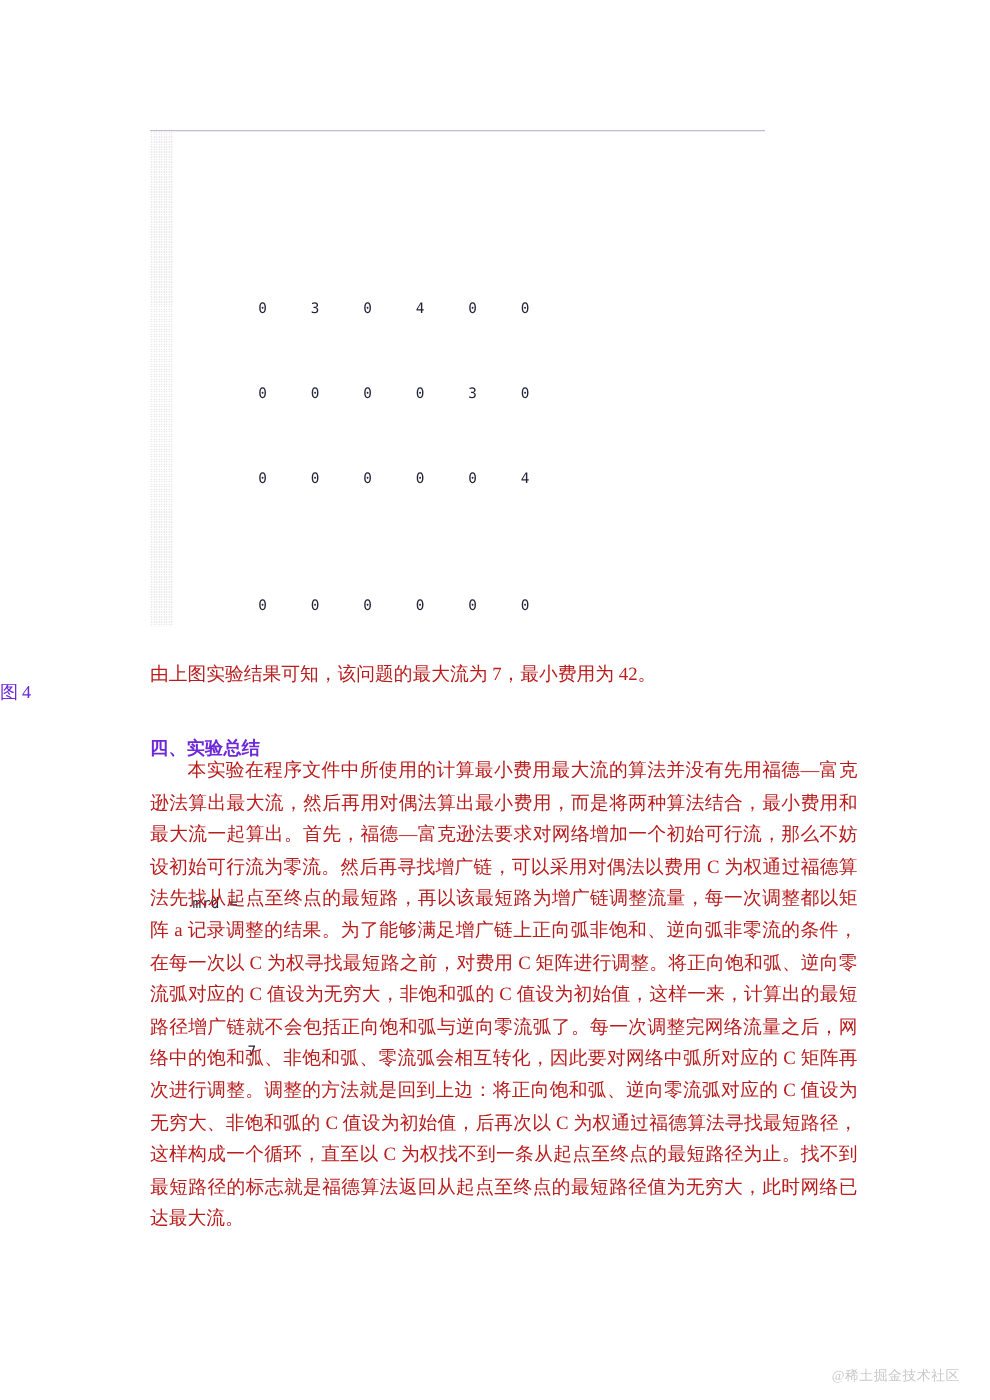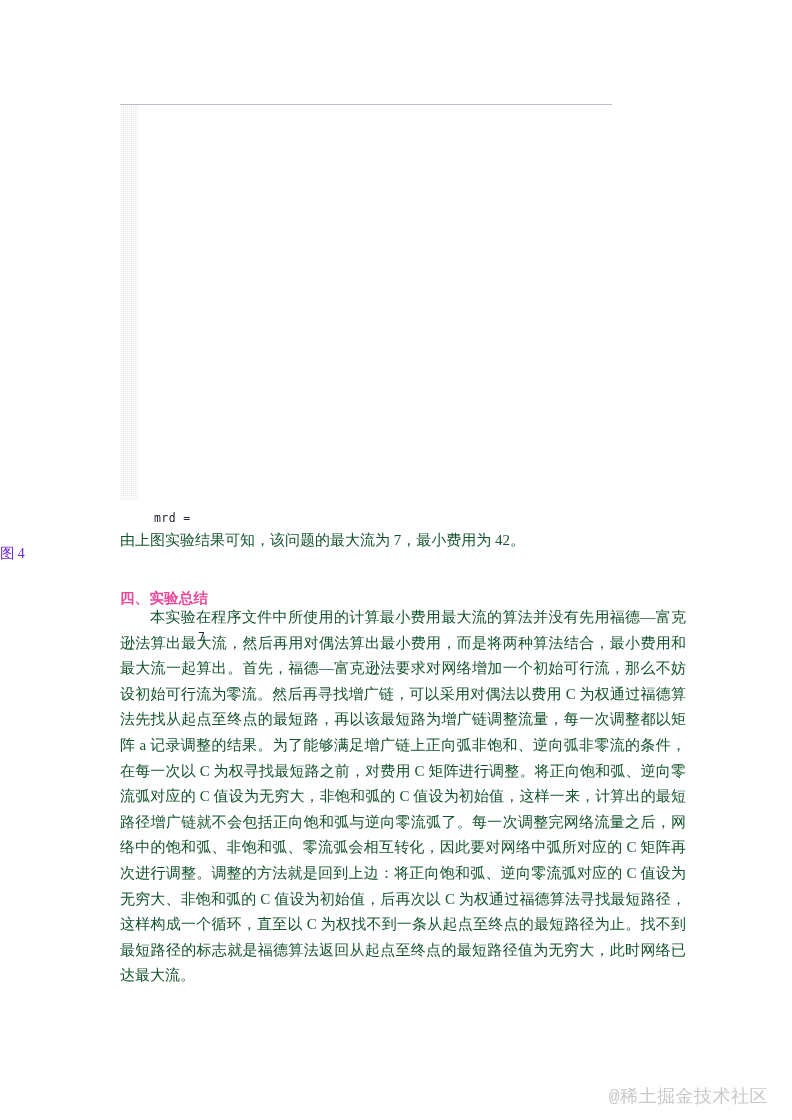--- a/index.html
+++ b/index.html
@@ -83,66 +83,70 @@
 
   
   .doc-text {
     position: absolute;
     left: 120px;
     width: 566px;
     font-size: 15px;
     line-height: 25.6px;
     text-align: justify;
     text-justify: inter-character;
-    color: #14532d;
+    color: #b91c1c;
   }
   .para-result { top: 528px; }
 
   .sec-heading {
     position: absolute;
     left: 120px;
     top: 589px;
     font-size: 14.5px;
     font-weight: bold;
     letter-spacing: .2px;
-    color: #ec4899;
+    color: #6d28d9;
   }
 
   .para-summary {
     top: 605px;
     text-indent: 2em;
   }
 
   
   .watermark {
     position: absolute;
     right: 24px;
     bottom: 12px;
-    font-size: 18px;
+    font-size: 11px;
     color: #c9c9c9;
-    font-family: Liberation Mono, monospace;
+    font-family: Liberation Serif, serif;
     letter-spacing: .5px;
   }
 </style>
 </head>
 <body>
 
 <div class="code-block">
   <div class="code-topline"></div>
   <div class="code-body">
     <div class="code-gutter"></div>
     <div class="code-text">
 
       <div class="code-gap"></div>
 
+      <div class="mat-row"><span class="mat-indent"></span><span class="mat-cell">0</span><span class="mat-cell">3</span><span class="mat-cell">0</span><span class="mat-cell">4</span><span class="mat-cell">0</span><span class="mat-cell">0</span></div>
+
+      <div class="mat-row"><span class="mat-indent"></span><span class="mat-cell">0</span><span class="mat-cell">0</span><span class="mat-cell">0</span><span class="mat-cell">0</span><span class="mat-cell">3</span><span class="mat-cell">0</span></div>
+
+      <div class="mat-row"><span class="mat-indent"></span><span class="mat-cell">0</span><span class="mat-cell">0</span><span class="mat-cell">0</span><span class="mat-cell">0</span><span class="mat-cell">0</span><span class="mat-cell">4</span></div>
 
 
 
-
-
+      <div class="mat-row"><span class="mat-indent"></span><span class="mat-cell">0</span><span class="mat-cell">0</span><span class="mat-cell">0</span><span class="mat-cell">0</span><span class="mat-cell">0</span><span class="mat-cell">0</span></div>
 
       <div class="code-gap"></div>
       <div class="code-gap"></div>
       <div class="code-gap"></div>
 
       <div class="code-line">mrd =</div>
       <div class="code-gap"></div>
 
       <div class="code-line"><span class="scalar-indent"></span><span>7</span></div>
 

